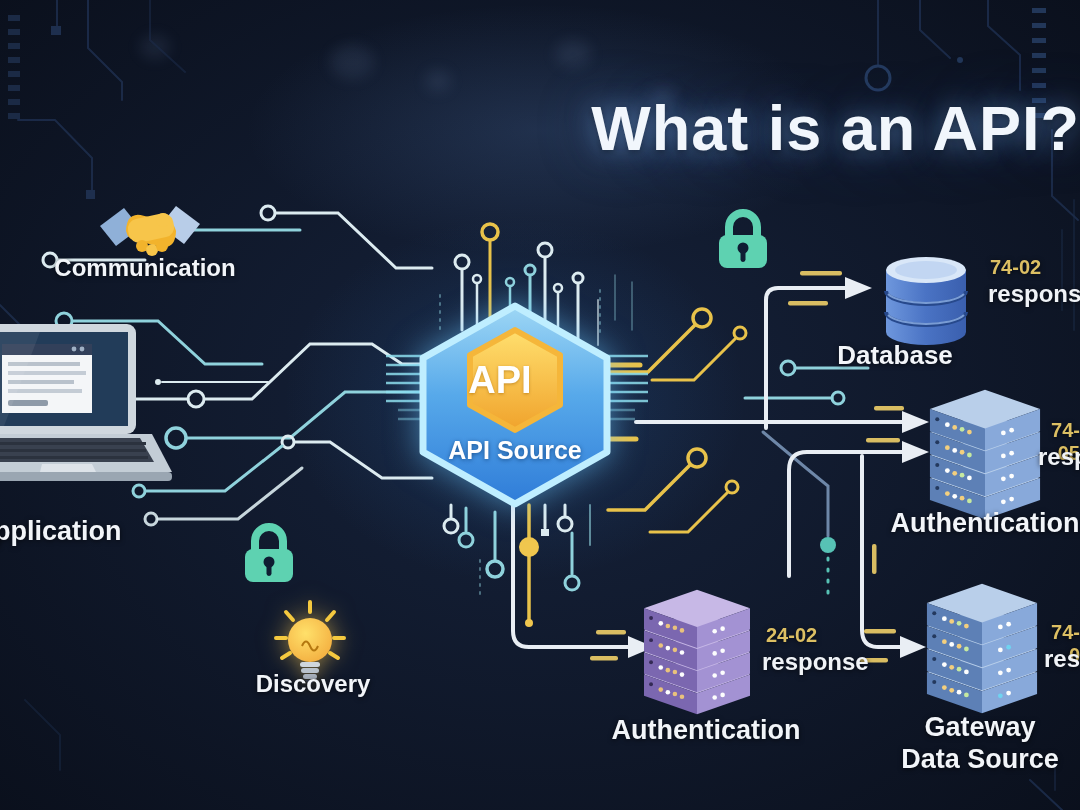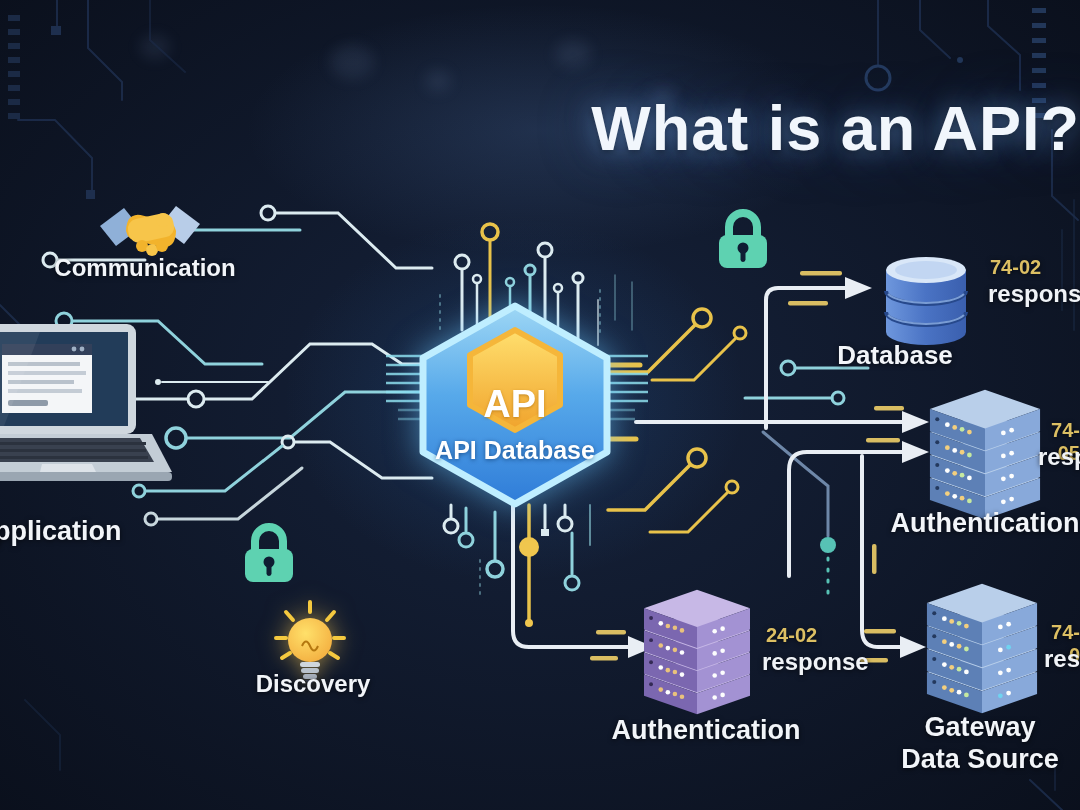--- a/index.html
+++ b/index.html
@@ -20,23 +20,23 @@
   .layer{position:absolute;z-index:2;}
   .icon{position:absolute;z-index:4;}
   .txt{position:absolute;z-index:6;text-shadow:0 1px 5px rgba(0,0,0,.65);}
   .title{left:0;top:92px;width:1080px;text-align:right;font-size:63px;font-weight:600;
     letter-spacing:1px;color:#f1f6fc;
     text-shadow:0 0 26px rgba(130,185,255,.5), 0 0 60px rgba(100,160,240,.35), 0 2px 6px rgba(0,0,0,.6);}
   .node-label{font-size:26px;font-weight:600;text-align:center;color:#f2f5f9;}
   .gold{color:#dcbf63;font-weight:700;font-size:20px;text-align:right;}
   .resp{color:#f0f3f7;font-size:24px;font-weight:600;}
   .hexwrap{position:absolute;left:415px;top:300px;width:200px;height:210px;z-index:5;}
-  .hex-api{position:absolute;left:415px;top:358px;width:200px;height:44px;line-height:44px;
+  .hex-api{position:absolute;left:400px;top:358px;width:200px;height:44px;line-height:44px;
     text-align:center;font-size:38px;font-weight:700;color:#fff;z-index:6;
-    text-shadow:0 1px 3px rgba(150,90,0,.5);margin-top:24px;}
+    text-shadow:0 1px 3px rgba(150,90,0,.5);}
   .hex-gw{position:absolute;left:415px;top:436px;width:200px;height:28px;line-height:28px;
     text-align:center;font-size:25px;font-weight:600;color:#fff;z-index:6;
     text-shadow:0 1px 4px rgba(0,40,90,.6);}
 </style>
 </head>
 <body>
 
 <div class="bg-glow"></div>
 <div class="bokeh" style="left:330px;top:45px;width:44px;height:34px"></div>
 <div class="bokeh" style="left:425px;top:70px;width:26px;height:22px"></div>
@@ -236,21 +236,21 @@
       <linearGradient id="goldg" x1="0" y1="0" x2="0" y2="1">
         <stop offset="0" stop-color="#ffdf6e"></stop>
           <stop offset="1" stop-color="#f0a32c"></stop>
       </linearGradient>
     </defs>
     <polygon points="100,6 192,58 192,152 100,204 8,152 8,58" fill="url(#hexg)" stroke="#bfeeff" stroke-width="7" stroke-linejoin="round"></polygon>
     <polygon points="100,30 145,55 145,105 100,130 55,105 55,55" fill="url(#goldg)" stroke="#f5b63a" stroke-width="6" stroke-linejoin="round"></polygon>
   </svg>
 </div>
 <div class="hex-api">API</div>
-<div class="hex-gw">API Database</div>
+<div class="hex-gw">API Source</div>
 
 <div class="icon" style="left:-44px;top:322px">
   <svg width="226" height="172" viewBox="0 0 226 172">
     <rect x="28" y="2" width="152" height="110" rx="9" fill="#cfd7de"></rect>
     <rect x="36" y="10" width="136" height="94" fill="#223c59"></rect>
     <rect x="46" y="22" width="90" height="11" fill="#32405a"></rect>
     <circle cx="126" cy="27" r="2.4" fill="#9fb0c4"></circle>
       <circle cx="118" cy="27" r="2.4" fill="#9fb0c4"></circle>
     <rect x="46" y="33" width="90" height="58" fill="#f4f6f8"></rect>
     <rect x="52" y="40" width="72" height="4" fill="#b9c2cc"></rect>

